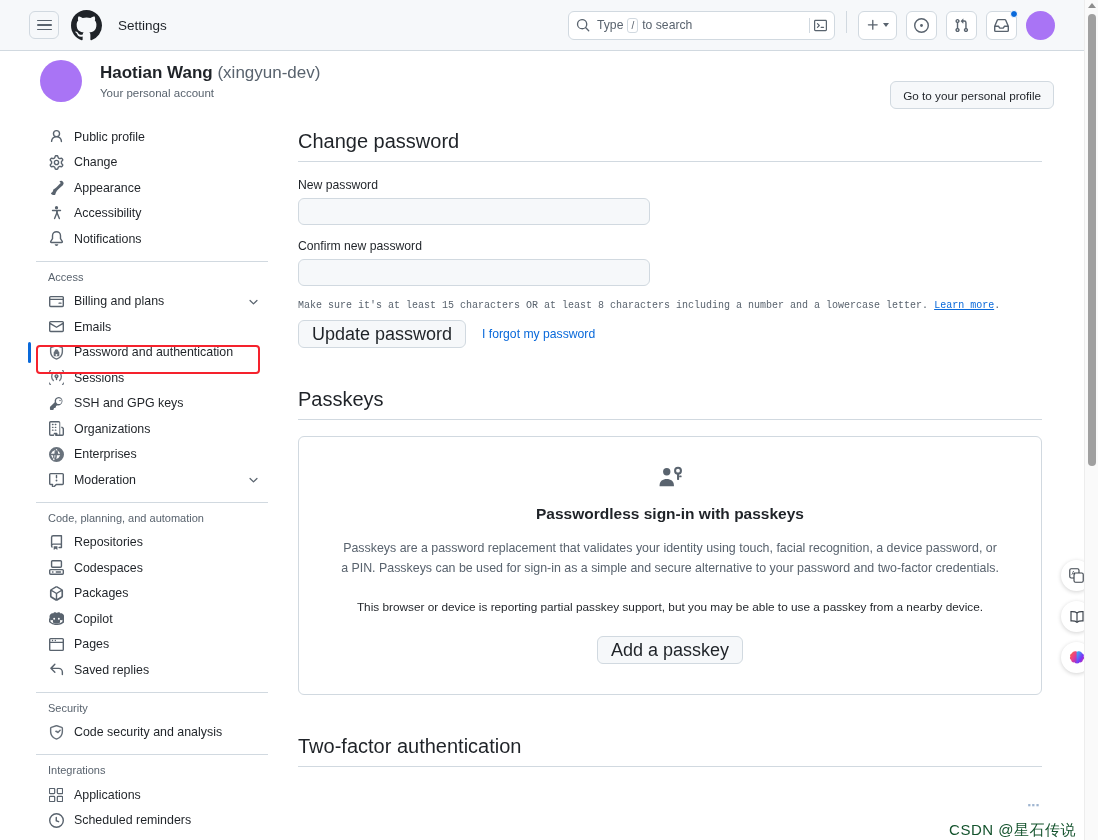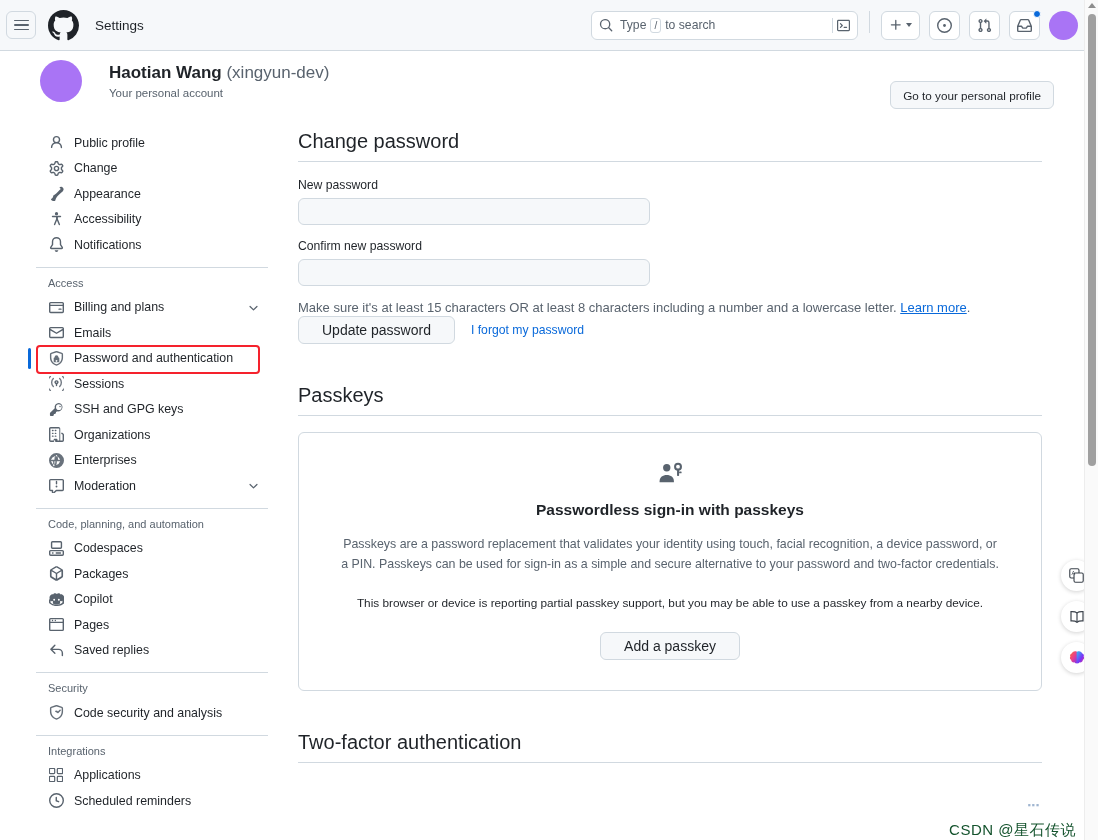--- a/index.html
+++ b/index.html
@@ -12,21 +12,21 @@
     color: #1f2328;
   }
   #page { position: relative; width: 1098px; height: 840px; overflow: hidden; background:#fff; }
 
   
   .header {
     position: absolute; top: 0; left: 0; width: 1084px; height: 51px;
     background: #f6f8fa;
     border-bottom: 1px solid #d1d9e0;
     display: flex; align-items: center;
-    padding: 0 6px;
+    padding: 0 29px;
   }
   .hamburger {
     width: 30px; height: 28px; border: 1px solid #d1d9e0; border-radius: 6px;
     background: #f6f8fa; display: flex; flex-direction: column;
     align-items: center; justify-content: center; gap: 3px;
     margin-right: 12px; cursor: pointer;
   }
   .hamburger i { display: block; width: 15px; height: 1.6px; background: #59636e; border-radius: 1px; }
   .gh-logo { width: 31px; height: 31px; margin-right: 16px; flex: none; }
   .header-title { font-size: 13.5px; color: #1f2328; }
@@ -54,33 +54,33 @@
   .hbtn svg { display: block; }
   .caret { width: 0; height: 0; border-left: 3.5px solid transparent; border-right: 3.5px solid transparent; border-top: 4px solid #59636e; }
   .dot-badge { position: absolute; top: -2px; right: -2px; width: 8px; height: 8px; border-radius: 50%; background: #0969da; border: 1.5px solid #fff; }
   .avatar-top { width: 29px; height: 29px; border-radius: 50%; background: #a974f5; cursor: pointer; }
 
   
   .profile {
     position: absolute; top: 60px; left: 40px; display: flex; align-items: center;
   }
   .profile-avatar { width: 42px; height: 42px; border-radius: 50%; background: #a974f5; flex: none; }
-  .profile-text { margin-left: 27px; }
+  .profile-text { margin-left: 18px; }
   .profile-name { font-size: 17px; font-weight: 700; color: #1f2328; line-height: 1.2; }
   .profile-name .handle { font-weight: 400; color: #59636e; }
   .profile-sub { font-size: 11.5px; color: #59636e; margin-top: 3px; }
   .go-profile {
     position: absolute; top: 81px; right: 44px;
     height: 28px; padding: 0 12px; border: 1px solid #d1d9e0; border-radius: 6px;
     background: #f6f8fa; font-size: 11.7px; color: #1f2328; cursor: pointer;
     display: flex; align-items: center;
   }
 
   
-  .sidebar { position: absolute; top: 130px; left: 36px; width: 232px; }
+  .sidebar { position: absolute; top: 124px; left: 36px; width: 232px; }
   .nav-item {
     position: relative; display: flex; align-items: center;
     height: 25.5px; padding-left: 12px; border-radius: 6px; cursor: pointer;
     font-size: 12.4px; color: #1f2328; margin-bottom: 0px;
   }
   .nav-item .ni-icon { width: 16px; height: 16px; flex: none; margin-right: 10px; display:flex; align-items:center; justify-content:center; color:#59636e; }
   .nav-item .ni-label { white-space: nowrap; }
   .nav-item .ni-chev { margin-left: auto; margin-right: 8px; color:#59636e; display:flex; }
   .nav-item.active { }
   .nav-item.active::before {
@@ -99,26 +99,26 @@
   
   .main { position: absolute; top: 130px; left: 298px; width: 744px; }
   .sec-title { font-size: 20px; font-weight: 400; color: #1f2328; padding-bottom: 8px; }
   .sec-rule { height: 1px; background: #d1d9e0; margin-bottom: 16px; }
 
   .field-label { font-size: 12.2px; color: #1f2328; margin-bottom: 6px; }
   .pw-input {
     width: 352px; height: 27px; border: 1px solid #d1d9e0; border-radius: 6px;
     background: #f6f8fa; margin-bottom: 14px; cursor: text;
   }
-  .hint { font-size: 13px; color: #59636e; margin-top: 1px; margin-bottom: 1px; }
+  .hint { font-size: 10px; color: #59636e; margin-top: 1px; margin-bottom: 9px; font-family: Liberation Mono, monospace; }
   .hint a { color: #0969da; text-decoration: underline; }
   .btn-row { display: flex; align-items: center; gap: 16px; }
   .btn-default {
-    height: 28px; padding: 0 23px; border: 1px solid #d1d9e0; border-radius: 6px;
-    background: #f6f8fa; font-size: 14px; color: #1f2328; cursor: pointer;
+    height: 28px; padding: 0 13px; border: 1px solid #d1d9e0; border-radius: 6px;
+    background: #f6f8fa; font-size: 18px; color: #1f2328; cursor: pointer;
     display: flex; align-items: center;
   }
   .link-blue { font-size: 12.2px; color: #0969da; cursor: pointer; }
 
   .sec-block { margin-top: 40px; }
 
   .card {
     border: 1px solid #d1d9e0; border-radius: 6px; background: #ffffff;
     padding: 28px 34px 30px; text-align: center;
   }
@@ -349,20 +349,28 @@
           <span class="ni-chev">
             <svg viewBox="0 0 16 16" width="13" height="13" fill="currentColor">
               <path d="M12.78 6.22a.75.75 0 010 1.06l-4.25 4.25a.75.75 0 01-1.06 0L3.22 7.28a.75.75 0 011.06-1.06L8 9.94l3.72-3.72a.75.75 0 011.06 0z"></path>
             </svg>
           </span>
         </div>
       </div>
       <div class="nav-sep"></div>
       <div class="nav-heading">Code, planning, and automation</div>
       <div class="nav-group">
+        <div class="nav-item">
+          <span class="ni-icon">
+            <svg viewBox="0 0 16 16" width="15" height="15" fill="currentColor">
+              <path d="M2 2.5A2.5 2.5 0 014.5 0h8.75a.75.75 0 01.75.75v12.5a.75.75 0 01-.75.75h-2.5a.75.75 0 110-1.5h1.75v-2h-8a1 1 0 00-.714 1.7.75.75 0 01-1.072 1.05A2.495 2.495 0 012 11.5zm10.5-1H4.5a1 1 0 00-1 1v6.708A2.486 2.486 0 014.5 9h8zM5 12.25a.25.25 0 01.25-.25h3.5a.25.25 0 01.25.25v3.25a.25.25 0 01-.4.2l-1.45-1.087a.25.25 0 00-.3 0L5.4 15.7a.25.25 0 01-.4-.2z"></path>
+            </svg>
+          </span>
+          <span class="ni-label">Repositories</span>
+        </div>
         <div class="nav-item">
           <span class="ni-icon">
             <svg viewBox="0 0 16 16" width="15" height="15" fill="currentColor">
               <path d="M0 11.25c0-.966.784-1.75 1.75-1.75h12.5c.966 0 1.75.784 1.75 1.75v3A1.75 1.75 0 0114.25 16H1.75A1.75 1.75 0 010 14.25zm2-9.5C2 .784 2.784 0 3.75 0h8.5C13.216 0 14 .784 14 1.75v5a1.75 1.75 0 01-1.75 1.75h-8.5A1.75 1.75 0 012 6.75zm1.75-.25a.25.25 0 00-.25.25v5c0 .138.112.25.25.25h8.5a.25.25 0 00.25-.25v-5a.25.25 0 00-.25-.25zm-2 9.5a.25.25 0 00-.25.25v3c0 .138.112.25.25.25h12.5a.25.25 0 00.25-.25v-3a.25.25 0 00-.25-.25z"></path>
               <path d="M7 12.75a.75.75 0 01.75-.75h4.5a.75.75 0 010 1.5h-4.5a.75.75 0 01-.75-.75zm-4 0a.75.75 0 01.75-.75h.5a.75.75 0 010 1.5h-.5a.75.75 0 01-.75-.75z"></path>
             </svg>
           </span>
           <span class="ni-label">Codespaces</span>
         </div>
         <div class="nav-item">

